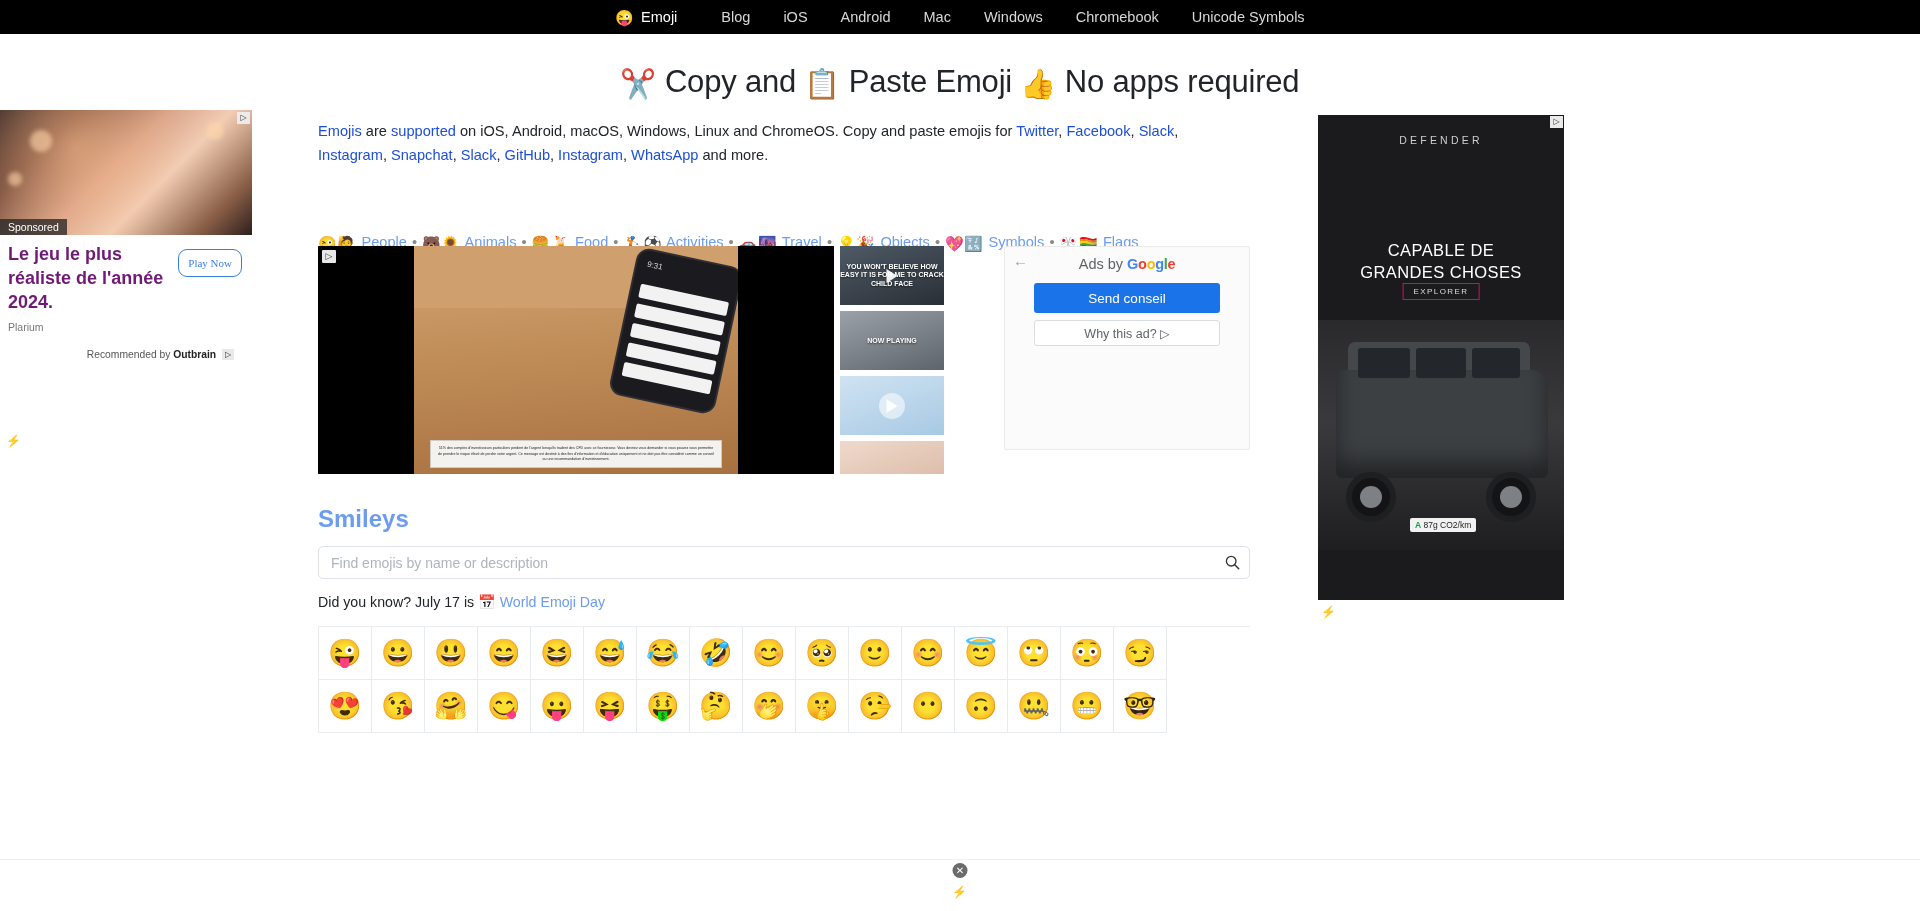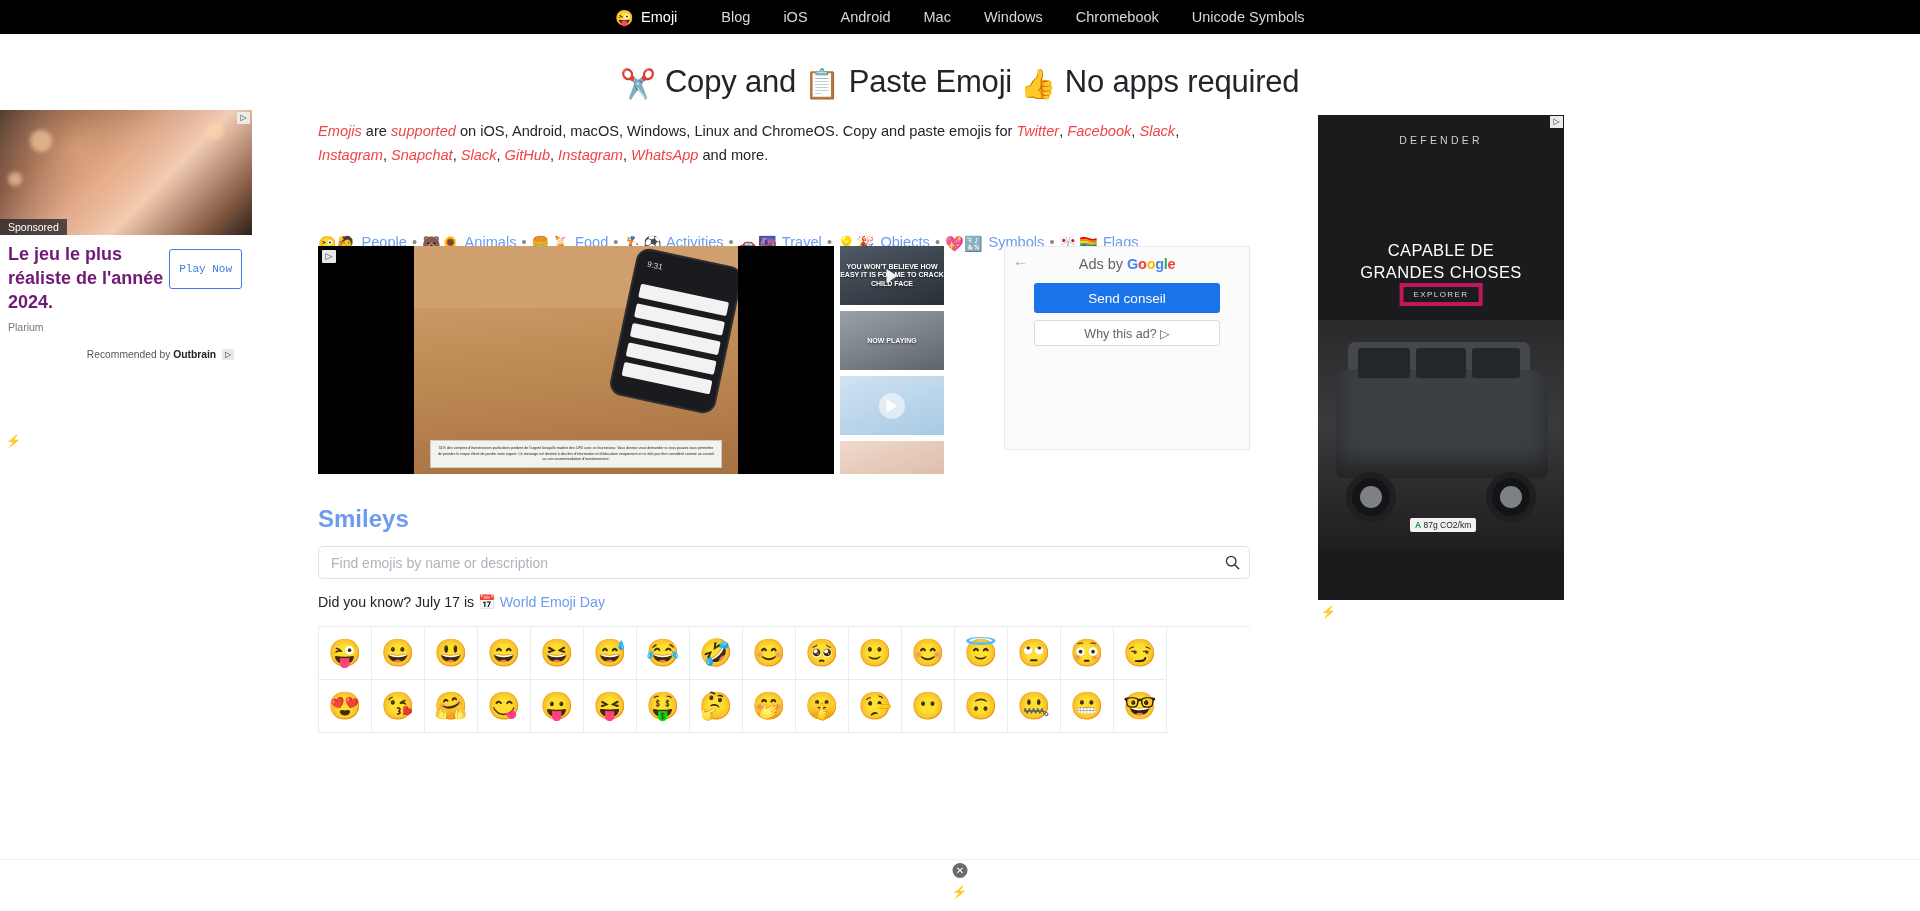--- a/index.html
+++ b/index.html
@@ -62,21 +62,21 @@
     left:318px;
     top:120px;
     width:932px;
   }
   .intro {
     font-size:14.6px;
     line-height:1.62;
     color:#212529;
     margin:0;
   }
-  .intro a { color:#ef4444; text-decoration:none;font-style:italic; }
+  .intro a { color:#1d4ed8; text-decoration:none; }
 
   .cat-nav {
     margin-top:65px;
     font-size:14.6px;
     line-height:1.5;
     color:#b9c6dc;
     white-space:nowrap;
   }
   .cat-nav a { color:#6c9cf0; text-decoration:none; }
   .cat-item { display:inline; }
@@ -354,24 +354,24 @@
     font-size:10.5px;
     color:#777;
   }
   .la-cta {
     position:absolute;
     right:10px; top:14px;
     border:1px solid #3c7de0;
     color:#3c7de0;
     background:#fff;
     font-size:11px;
-    padding:13px 9px;
-    border-radius:3px;
+    padding:7px 9px;
+    border-radius:9px;
     cursor:pointer;
-    font-family:Liberation Mono, monospace;
+    font-family:Liberation Serif, serif;
   }
   .la-foot {
     margin-top:16px;
     padding-right:8px;
     text-align:right;
     font-size:10.3px;
     color:#555;
   }
   .la-foot .ob { font-weight:bold; color:#222; }
   .la-foot .adi {
@@ -414,21 +414,21 @@
     position:absolute; left:0; right:0; top:124px;
     text-align:center;
     color:#ffffff;
     font-size:16.5px;
     line-height:1.36;
     letter-spacing:0.4px;
   }
   .ra-btn {
     position:absolute; left:50%; top:168px;
     transform:translateX(-50%);
-    border:4px solid #be185d;
+    border:1px solid #be185d;
     color:#ddd;
     font-size:8px;
     letter-spacing:1.4px;
     padding:3px 10px;
     cursor:pointer;
   }
   .ra-car {
     position:absolute;
     left:0; right:0; top:205px; height:230px;
     background:linear-gradient(180deg,#2a2a2c 0%, #3a3a3d 45%, #1e1e20 100%);

